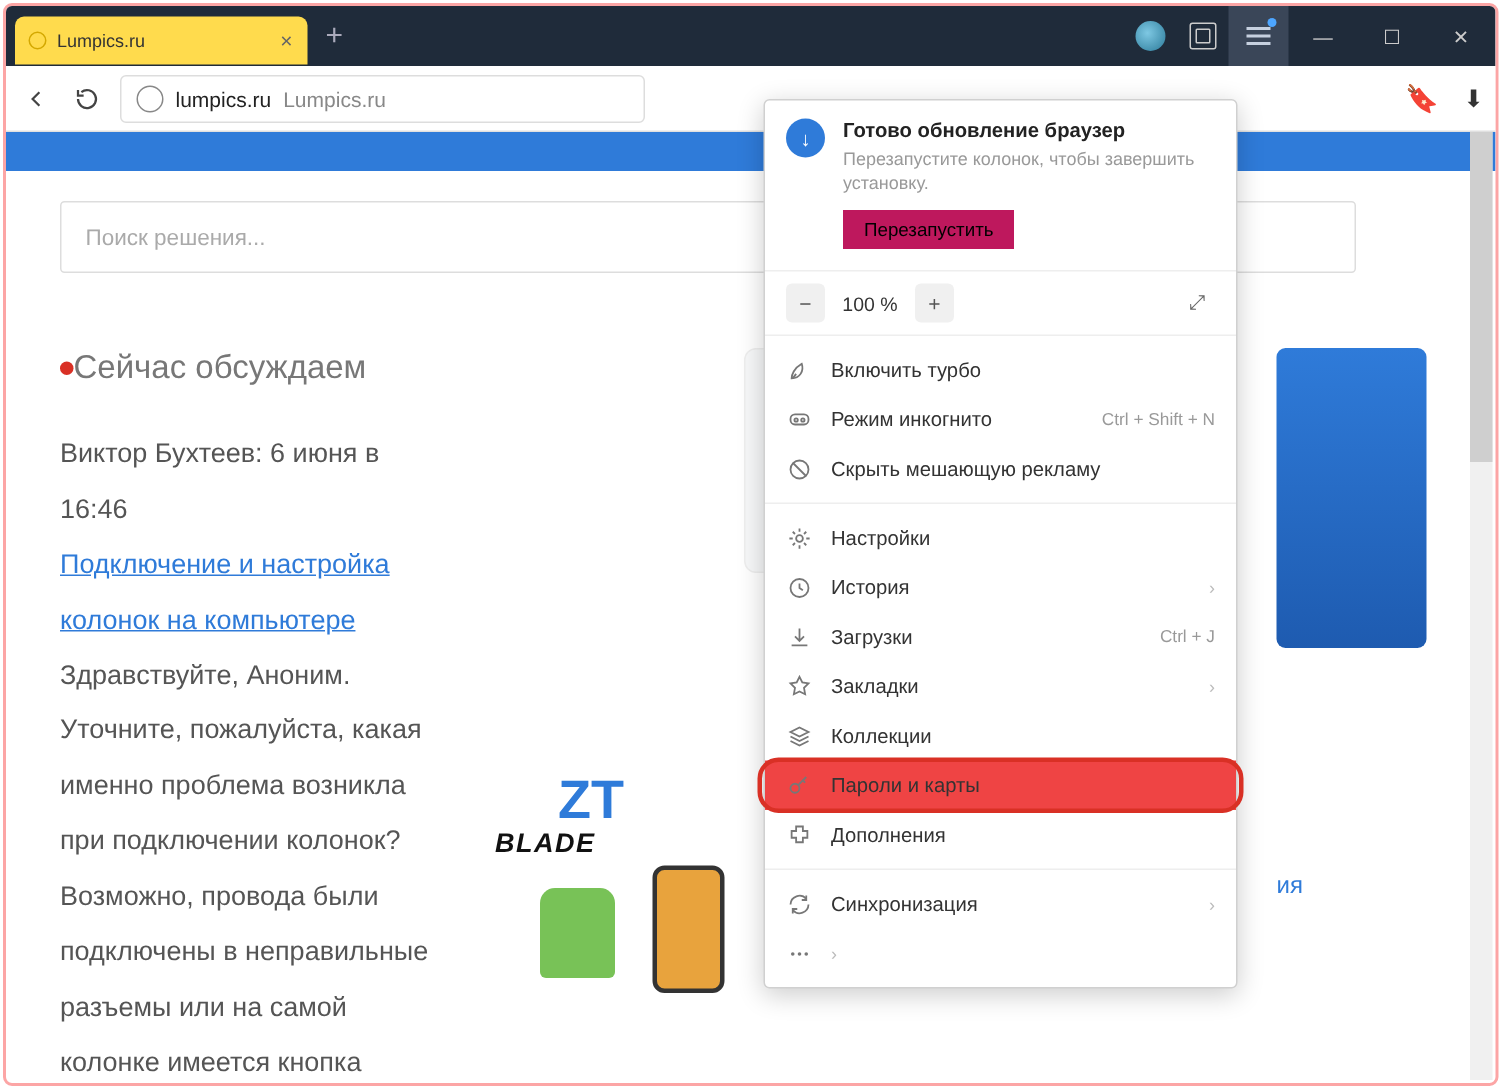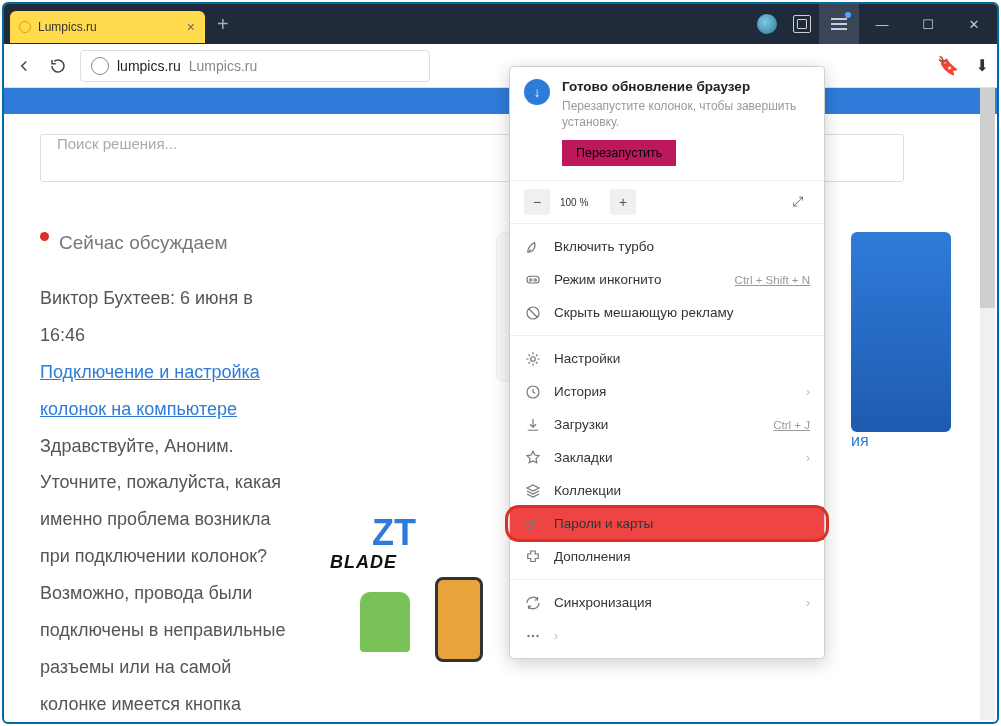--- a/index.html
+++ b/index.html
@@ -1,17 +1,17 @@
 <!DOCTYPE html>
 <html><head>
 <meta charset="utf-8">
 <style>
 * { box-sizing: border-box; margin: 0; padding: 0; font-family: Arial, sans-serif; }
 body { width: 1001px; height: 726px; background: #fff; overflow: hidden; position: relative; }
-.outer { border: 2px solid #0369a1; border-radius: 6px; width: 997px; height: 722px; margin: 2px; position: relative; overflow: hidden; }
+.outer { border: 2px solid #fca5a5; border-radius: 6px; width: 997px; height: 722px; margin: 2px; position: relative; overflow: hidden; }
 
 
 .tabstrip { height: 40px; background: #1f2b3a; display: flex; align-items: center; position: relative; }
 .tab { height: 32px; width: 195px; margin-left: 6px; margin-top: 6px; background: #ffdb4d; border-radius: 6px 6px 0 0; display: flex; align-items: center; padding: 0 10px; gap: 8px; font-size: 12px; color: #333; }
 .tab .fav { width: 10px; height: 10px; border-radius: 50%; background: #ffdb4d; outline: 1px solid #d4a800; }
 .tab .close { margin-left: auto; color: #666; font-size: 14px; cursor: pointer; }
 .newtab { color: #aab; font-size: 20px; margin-left: 12px; cursor: pointer; }
 .winright { position: absolute; right: 0; top: 0; height: 40px; display: flex; align-items: center; }
 .winbtn { width: 46px; height: 40px; display: flex; align-items: center; justify-content: center; color: #ccc; font-size: 13px; }
 .pill { width: 20px; height: 20px; border-radius: 50%; background: radial-gradient(circle at 40% 40%, #7ec8e3, #2b7a99); margin: 0 8px; }
@@ -30,24 +30,24 @@
 .globe { width: 18px; height: 18px; border: 1.5px solid #888; border-radius: 50%; position: relative; }
 .addrhost { font-size: 14px; color: #222; }
 .addrtitle { font-size: 14px; color: #888; }
 .addrright { margin-left: auto; display: flex; align-items: center; gap: 16px; }
 .bookmark { color: #d93025; font-size: 18px; }
 .dl { color: #333; font-size: 16px; }
 
 
 .bluebar { height: 26px; background: #2f7bd9; }
 .page { padding: 20px 36px 0 36px; position: relative; }
-.search { width: 864px; height: 48px; border: 1px solid #ddd; border-radius: 3px; padding: 0 16px; font-size: 15px; color: #aaa; display: flex; }
+.search { width: 864px; height: 48px; border: 1px solid #ddd; border-radius: 3px; padding: 0 16px; font-size: 15px; color: #aaa; display: flex; align-items: center; }
 .body2 { display: flex; margin-top: 50px; gap: 30px; }
 .sidebar { width: 250px; }
-.disc-title { font-size: 19px; color: #777; display: flex; gap: 10px; }
+.disc-title { font-size: 22px; color: #777; display: flex; align-items: center; }
 .reddot { width: 9px; height: 9px; background: #d93025; border-radius: 50%; }
 .comment { margin-top: 26px; font-size: 18px; color: #555; line-height: 2.05; }
 .comment a { color: #2f7bd9; text-decoration: underline; }
 .main { flex: 1; text-align: center; }
 .bigicon { width: 150px; height: 150px; margin: 0 auto; background: #f7f8f9; border: 1px solid #eee; border-radius: 8px; position: relative; display: flex; align-items: center; justify-content: center; }
 .redslash { width: 14px; height: 70px; background: #d93025; transform: rotate(40deg); border-radius: 2px; }
 .maintitle { margin-top: 18px; font-size: 16px; color: #2f7bd9; line-height: 1.7; }
 .rightcol { width: 110px; }
 .bluepanel { width: 100px; height: 200px; background: linear-gradient(#2f7bd9,#1e5bb0); border-radius: 6px; }
 .logos { margin-top: 40px; height: 140px; position: relative; }
@@ -61,30 +61,30 @@
 
 
 .menu { position: absolute; top: 62px; left: 505px; width: 316px; background: #fff; border: 1px solid #d0d0d0; border-radius: 4px; box-shadow: 0 4px 18px rgba(0,0,0,0.2); z-index: 50; font-size: 13.5px; color: #333; }
 .update { padding: 12px 14px 14px 14px; display: flex; gap: 12px; border-bottom: 1px solid #eee; }
 .upcircle { width: 26px; height: 26px; border-radius: 50%; background: #2f7bd9; display: flex; align-items: center; justify-content: center; color: #fff; flex: none; }
 .uptitle { font-weight: bold; margin-bottom: 4px; color: #222; }
 .upsub { font-size: 12px; color: #999; line-height: 1.35; margin-bottom: 10px; }
 .upbtn { background: #be185d; border: none; padding: 6px 14px; font-size: 12.5px; cursor: pointer; }
 .zoomrow { padding: 8px 14px; display: flex; align-items: center; gap: 10px; border-bottom: 1px solid #eee; }
 .zbtn { width: 26px; height: 26px; background: #f0f0f0; border-radius: 4px; display: flex; align-items: center; justify-content: center; font-size: 14px; color: #555; cursor: pointer; }
-.zval { font-size: 10px; width: 40px; text-align: left; }
+.zval { font-size: 13px; width: 40px; text-align: center; }
 .full { margin-left: auto; width: 24px; height: 24px; display: flex; align-items: center; justify-content: center; color: #666; }
 .msec { padding: 6px 0; border-bottom: 1px solid #eee; }
 .msec:last-child { border-bottom: none; }
 .mitem { height: 33px; display: flex; align-items: center; padding: 0 14px; gap: 12px; cursor: pointer; position: relative; }
 .mitem.hi { background: #ef4444; }
 .ring { position: absolute; left: -5px; right: -5px; top: -2px; bottom: -2px; border: 3px solid #d93025; border-radius: 14px; pointer-events: none; }
 .micon { width: 18px; height: 18px; flex: none; display: flex; align-items: center; justify-content: center; color: #777; }
 .mlabel { flex: 1; }
-.mhint { font-size: 11.5px; color: #999; text-decoration: underline; }
+.mhint { font-size: 11.5px; color: #999; }
 .chev { color: #bbb; font-size: 12px; }
 
 
 .scroll { position: absolute; right: 2px; top: 84px; width: 15px; bottom: 2px; background: #f0f0f0; }
 .thumb { width: 100%; height: 220px; background: #cfcfcf; }
 
 svg { width: 18px; height: 18px; }
 </style>
 </head>
 <body>
@@ -162,21 +162,21 @@
         <div class="logos">
           <span class="zt">ZT</span>
           <span class="blade">BLADE</span>
           <div class="android"></div>
           <div class="phone"></div>
           <div class="chip"></div>
         </div>
       </div>
       <div class="rightcol">
         <div class="bluepanel"></div>
-        <div style="color:#2f7bd9;font-size:16px">ия</div>
+        <div style="margin-top:150px;color:#2f7bd9;font-size:16px">ия</div>
       </div>
     </div>
   </div>
 
   <div class="scroll">
       <div class="thumb"></div>
     </div>
 
   <div class="menu">
     <div class="update">

